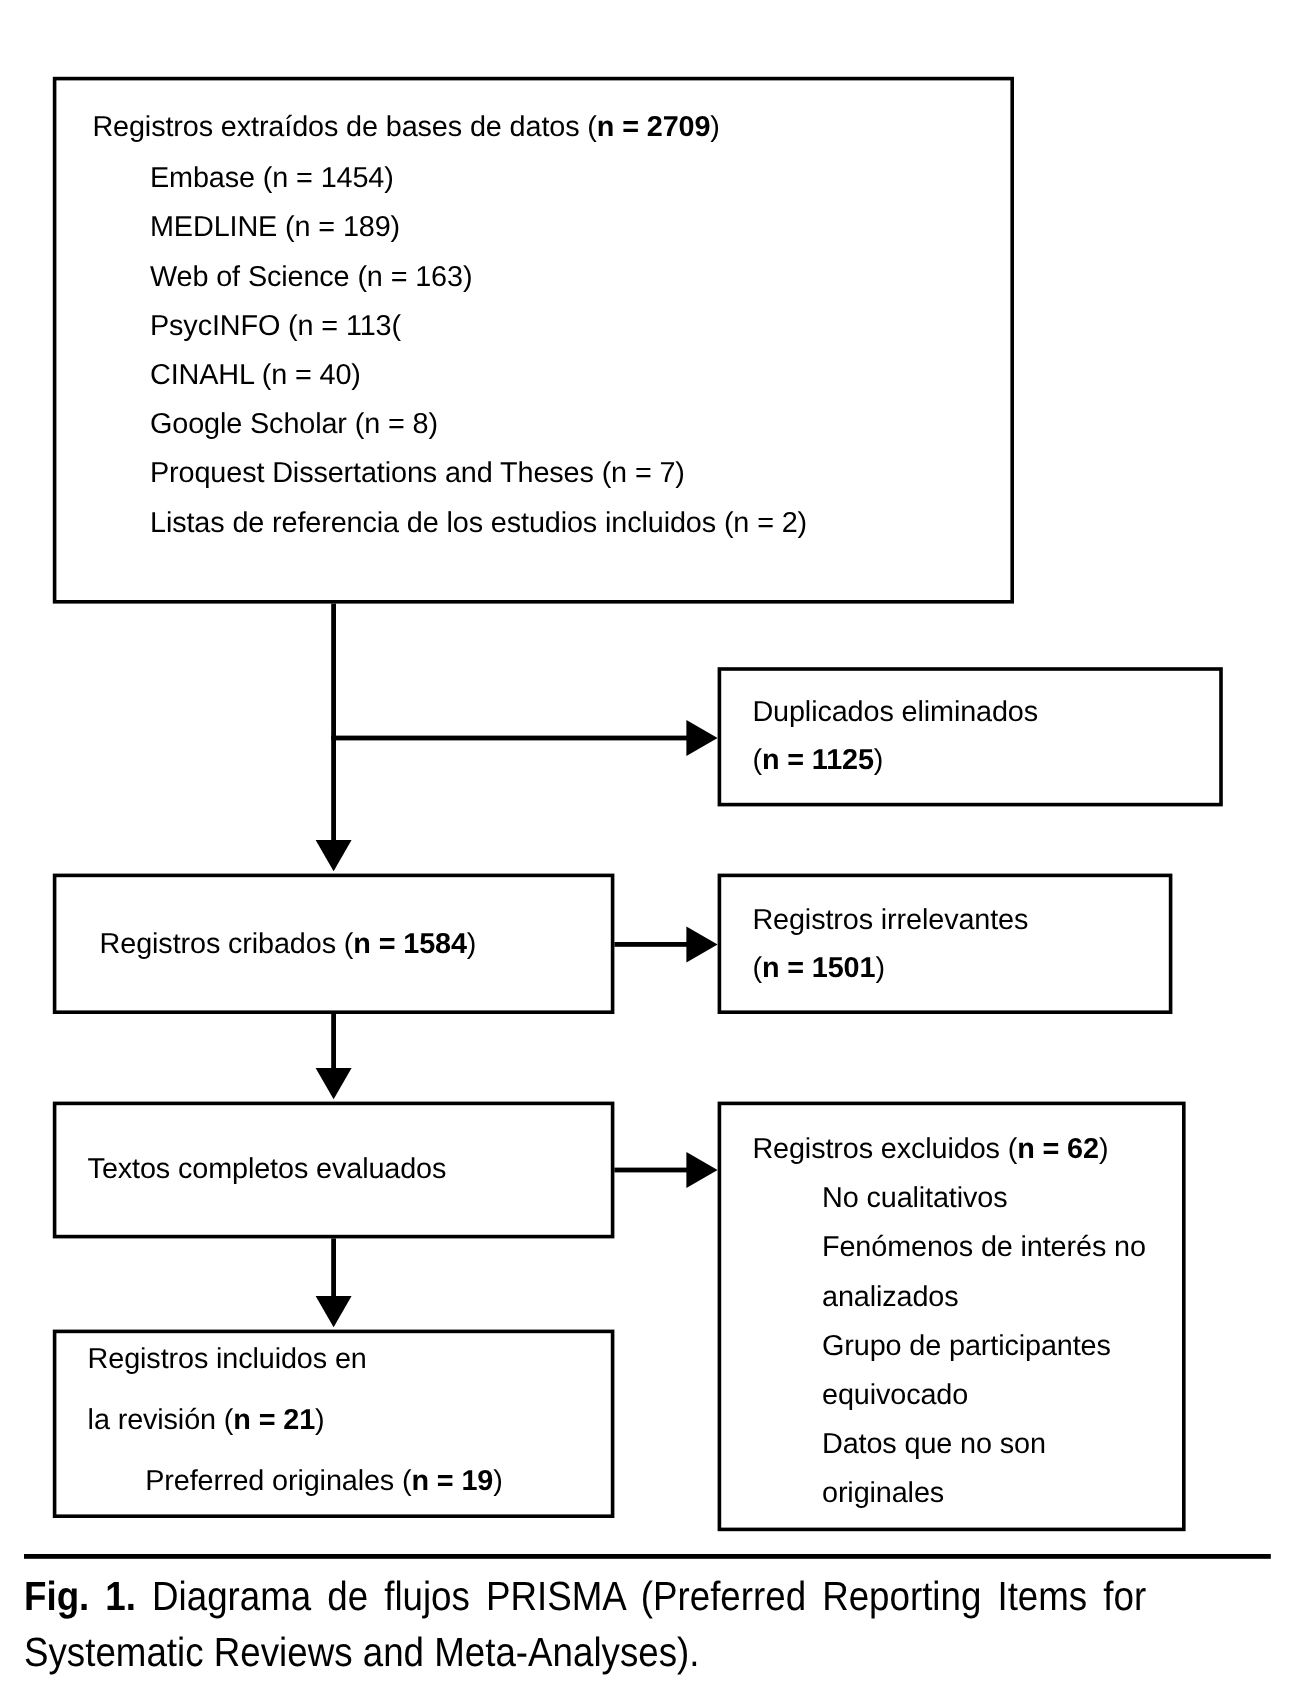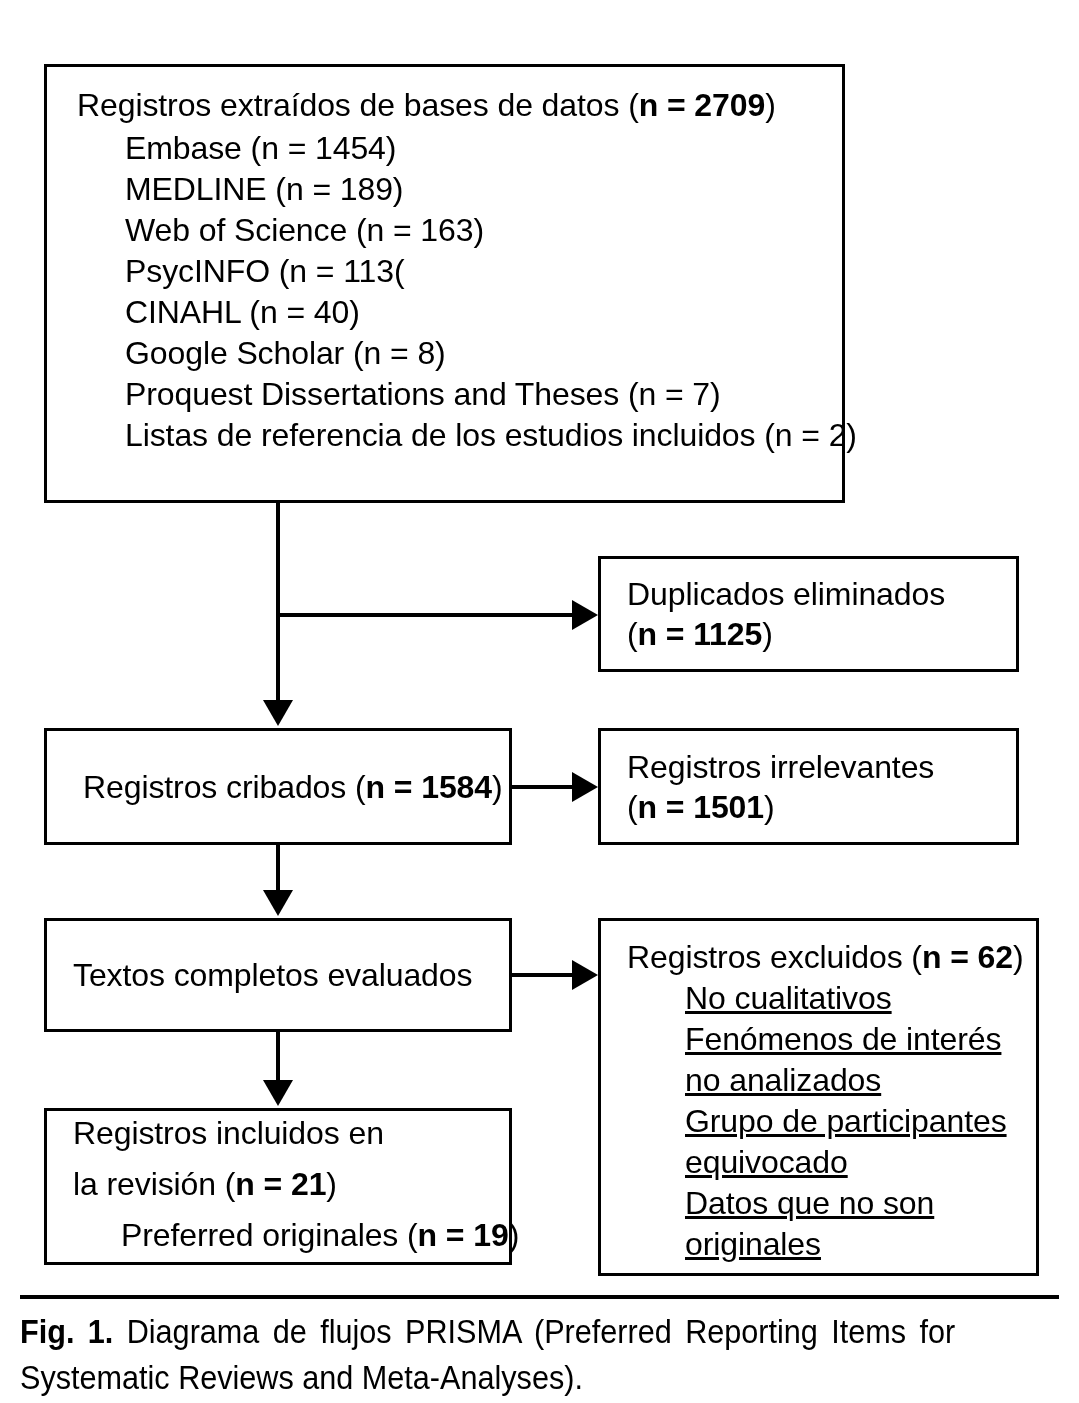--- a/index.html
+++ b/index.html
@@ -21,27 +21,27 @@
     position: absolute;
     box-sizing: border-box;
     border: 3px solid #000000;
     background: #ffffff;
     display: flex;
     flex-direction: column;
     justify-content: center;
   }
   .box .line {
     white-space: nowrap;
-    font-size: 32px;
+    font-size: 24px;
     line-height: 40px;
     letter-spacing: -0.1px;
   }
   .box .line.wrap { white-space: normal; }
   .indent-1 { padding-left: 48px; }
-  .indent-2 { padding-left: 58px; text-decoration: underline; }
+  .indent-2 { padding-left: 58px; }
   b { font-weight: bold; }
 
   
   #box-sources {
     left: 44px;  top: 64px;
     width: 801px; height: 439px;
     padding: 18px 14px 14px 30px;
     justify-content: flex-start;
   }
   #box-sources .line { line-height: 41px; }
@@ -54,33 +54,33 @@
   }
 
   #box-screened {
     left: 44px;  top: 728px;
     width: 468px; height: 117px;
     padding: 0 10px 0 36px;
   }
 
   #box-irrelevant {
     left: 598px; top: 728px;
-    width: 421px; height: 117px;
+    width: 379px; height: 117px;
     padding: 0 14px 0 26px;
   }
 
   #box-fulltext {
     left: 44px;  top: 918px;
     width: 468px; height: 114px;
     padding: 0 8px 0 26px;
   }
 
   #box-excluded {
     left: 598px; top: 918px;
-    width: 441px; height: 358px;
+    width: 390px; height: 358px;
     padding: 16px 10px 0 26px;
     justify-content: flex-start;
   }
   #box-excluded .line { line-height: 41px; }
 
   #box-included {
     left: 44px;  top: 1108px;
     width: 468px; height: 157px;
     padding: 0 10px 5px 26px;
     justify-content: space-between;

